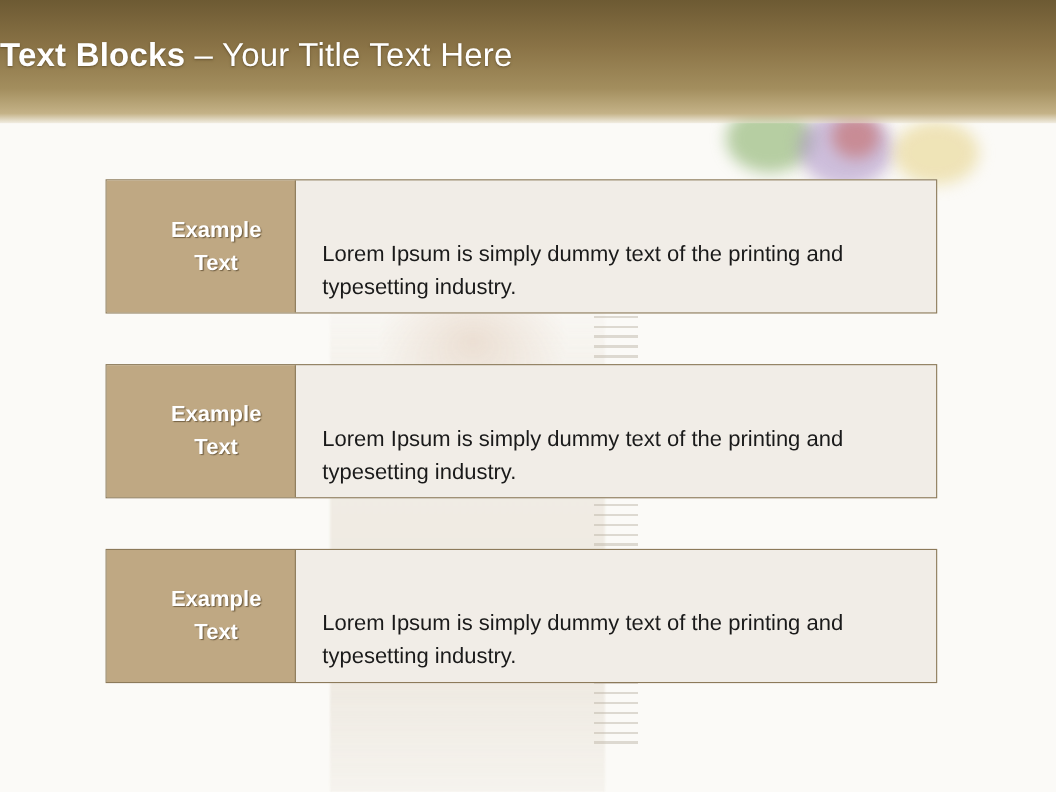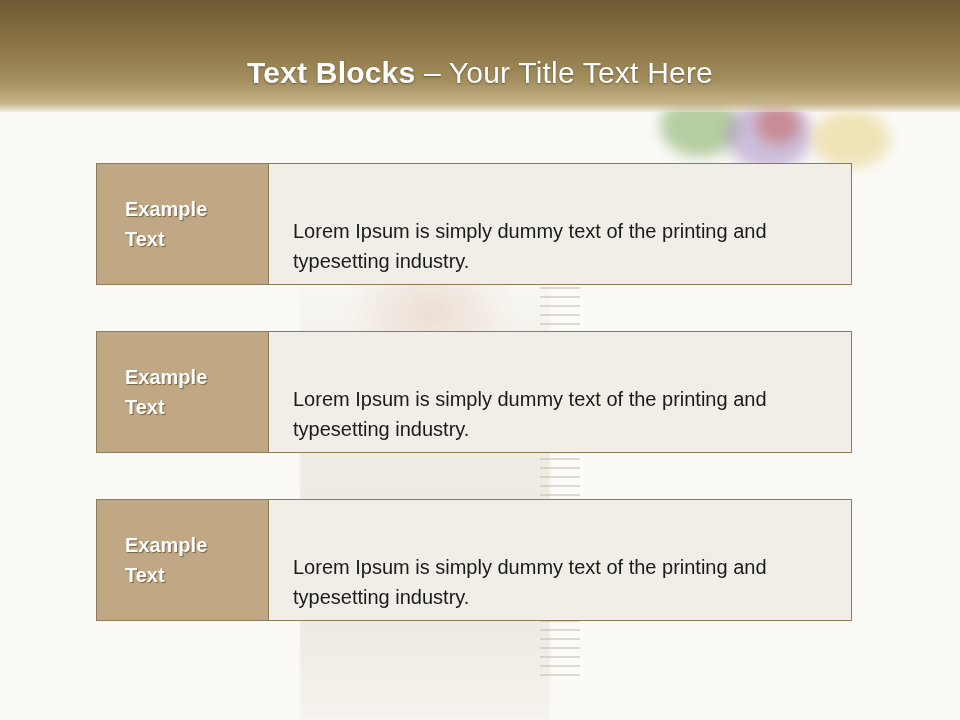--- a/index.html
+++ b/index.html
@@ -64,22 +64,22 @@
   .header-band {
     position: absolute;
     left: 0; top: 0;
     width: 960px;
     height: 112px;
     background: linear-gradient(to bottom, #6d5a33 0%, #8a7346 38%, #a38e5e 72%, #c4b287 92%, rgba(233,226,208,0.55) 100%);
   }
   .header-band .title {
     position: absolute;
     left: 0; right: 0;
-    top: 56px;
-    text-align: center;
+    top: 34px;
+    text-align: left;
     color: #ffffff;
     font-size: 30px;
     line-height: 34px;
     letter-spacing: 0.2px;
     text-shadow: 0 1px 2px rgba(60,45,20,0.55);
     white-space: nowrap;
   }
   .title .t-bold { font-weight: bold; }
   .title .t-reg  { font-weight: normal; }
 
@@ -108,20 +108,21 @@
     box-sizing: border-box;
     display: flex;
     flex-direction: column;
     justify-content: center;
     padding: 0 0 0 28px;
     color: #ffffff;
     font-weight: bold;
     font-size: 20px;
     line-height: 30px;
     text-shadow: 1px 1px 1px rgba(90,72,45,0.75);
+    align-items: center;
   }
   .block-label span { display: block; }
   .block-body {
     flex: 1 1 auto;
     display: flex;
     align-items: center;
     padding: 0 22px 0 24px;
     box-sizing: border-box;
     color: #1a1a1a;
     font-size: 20px;

